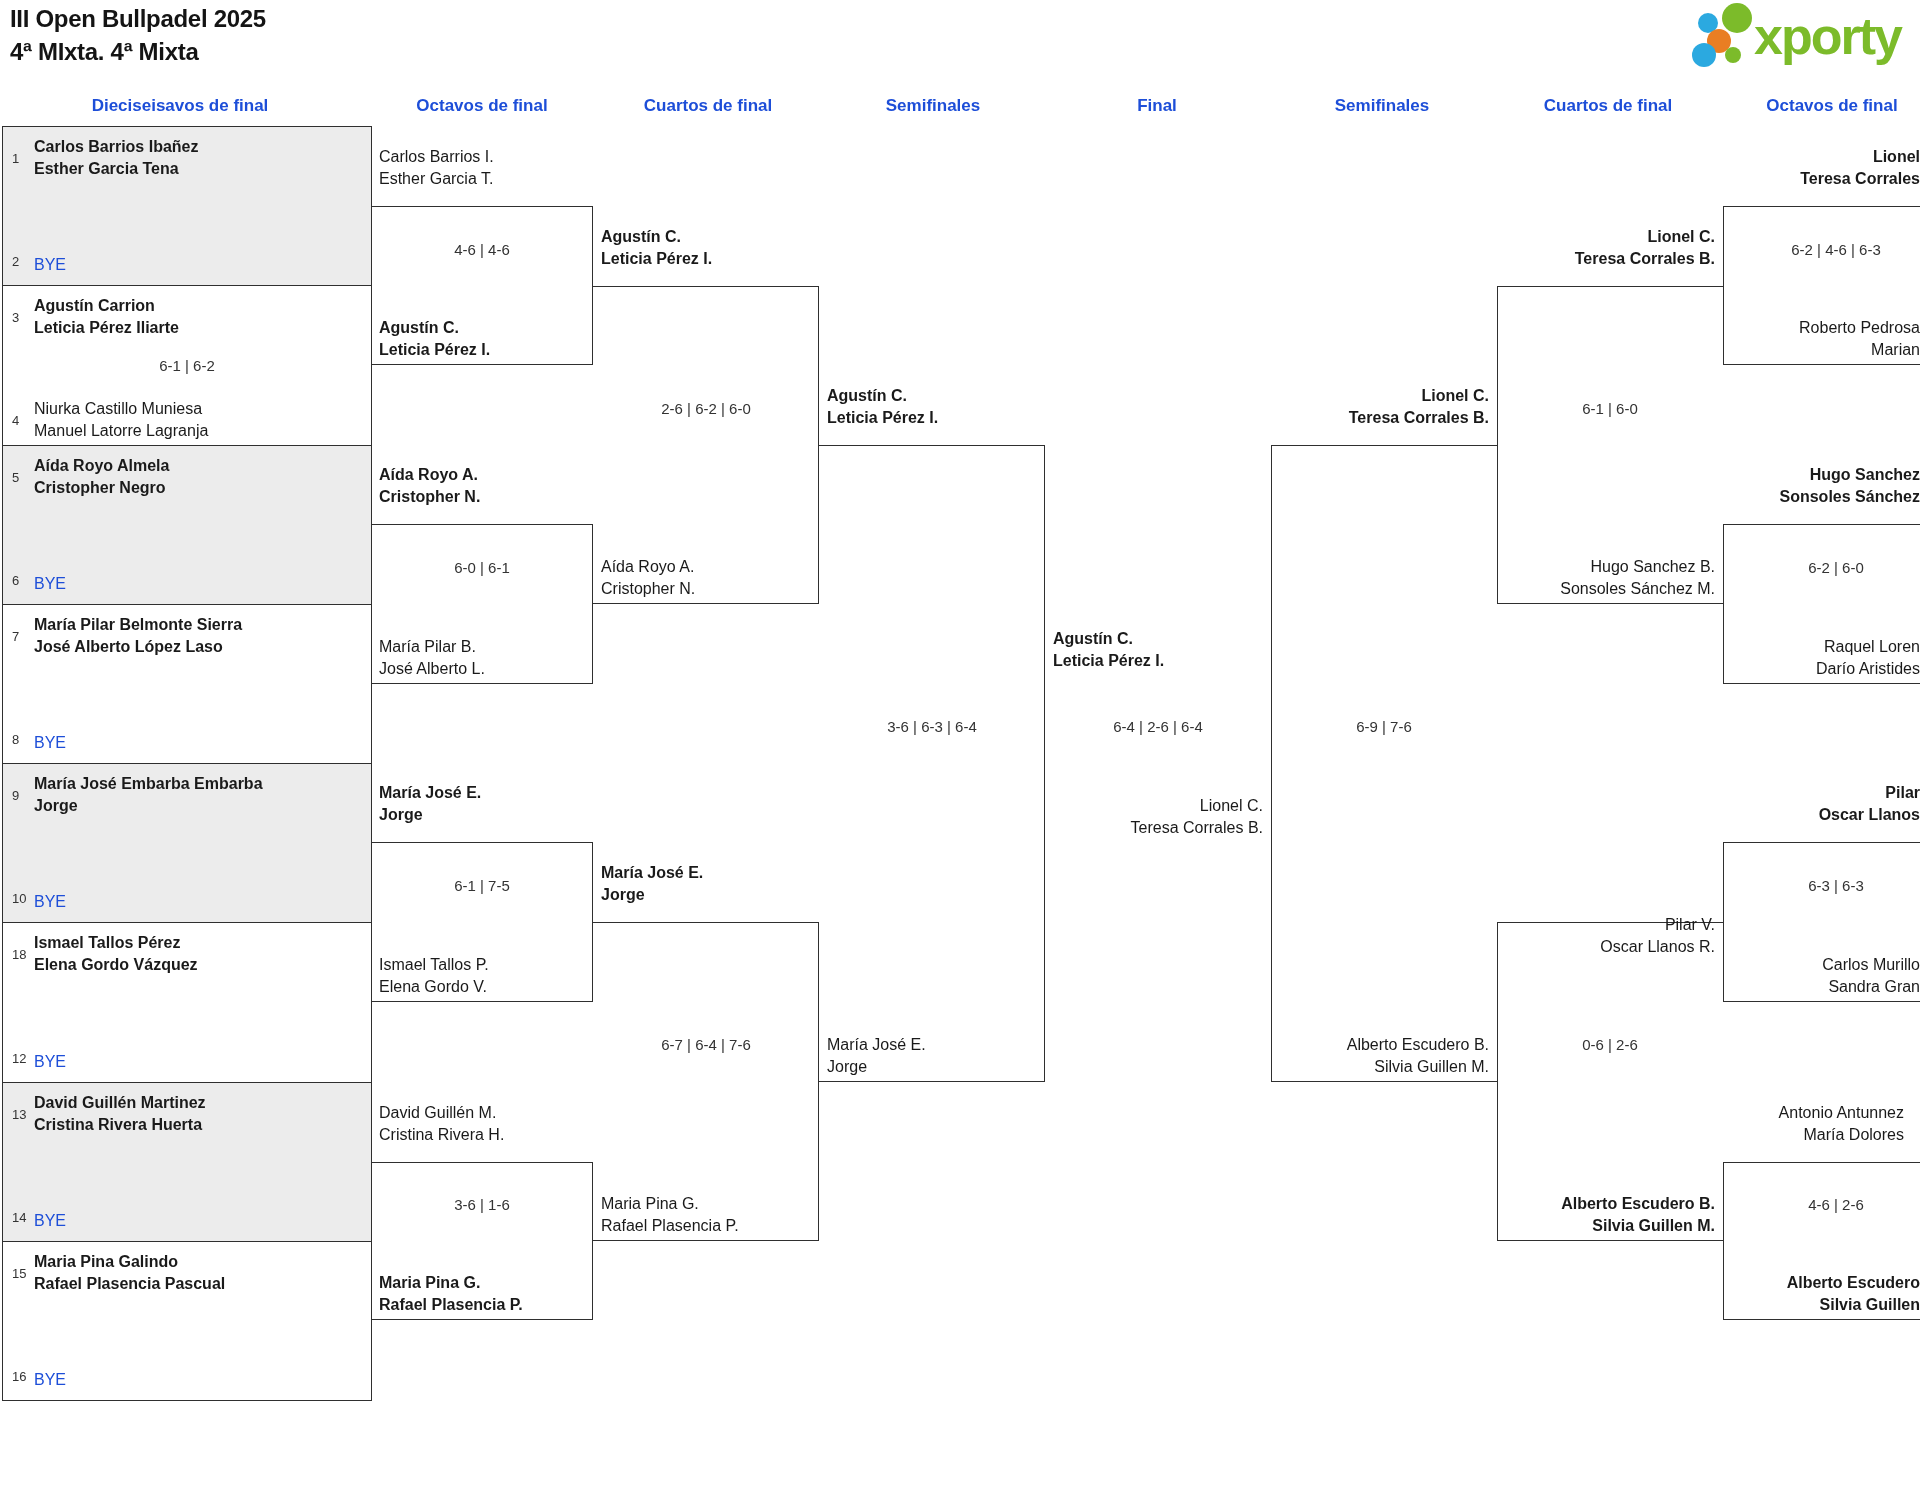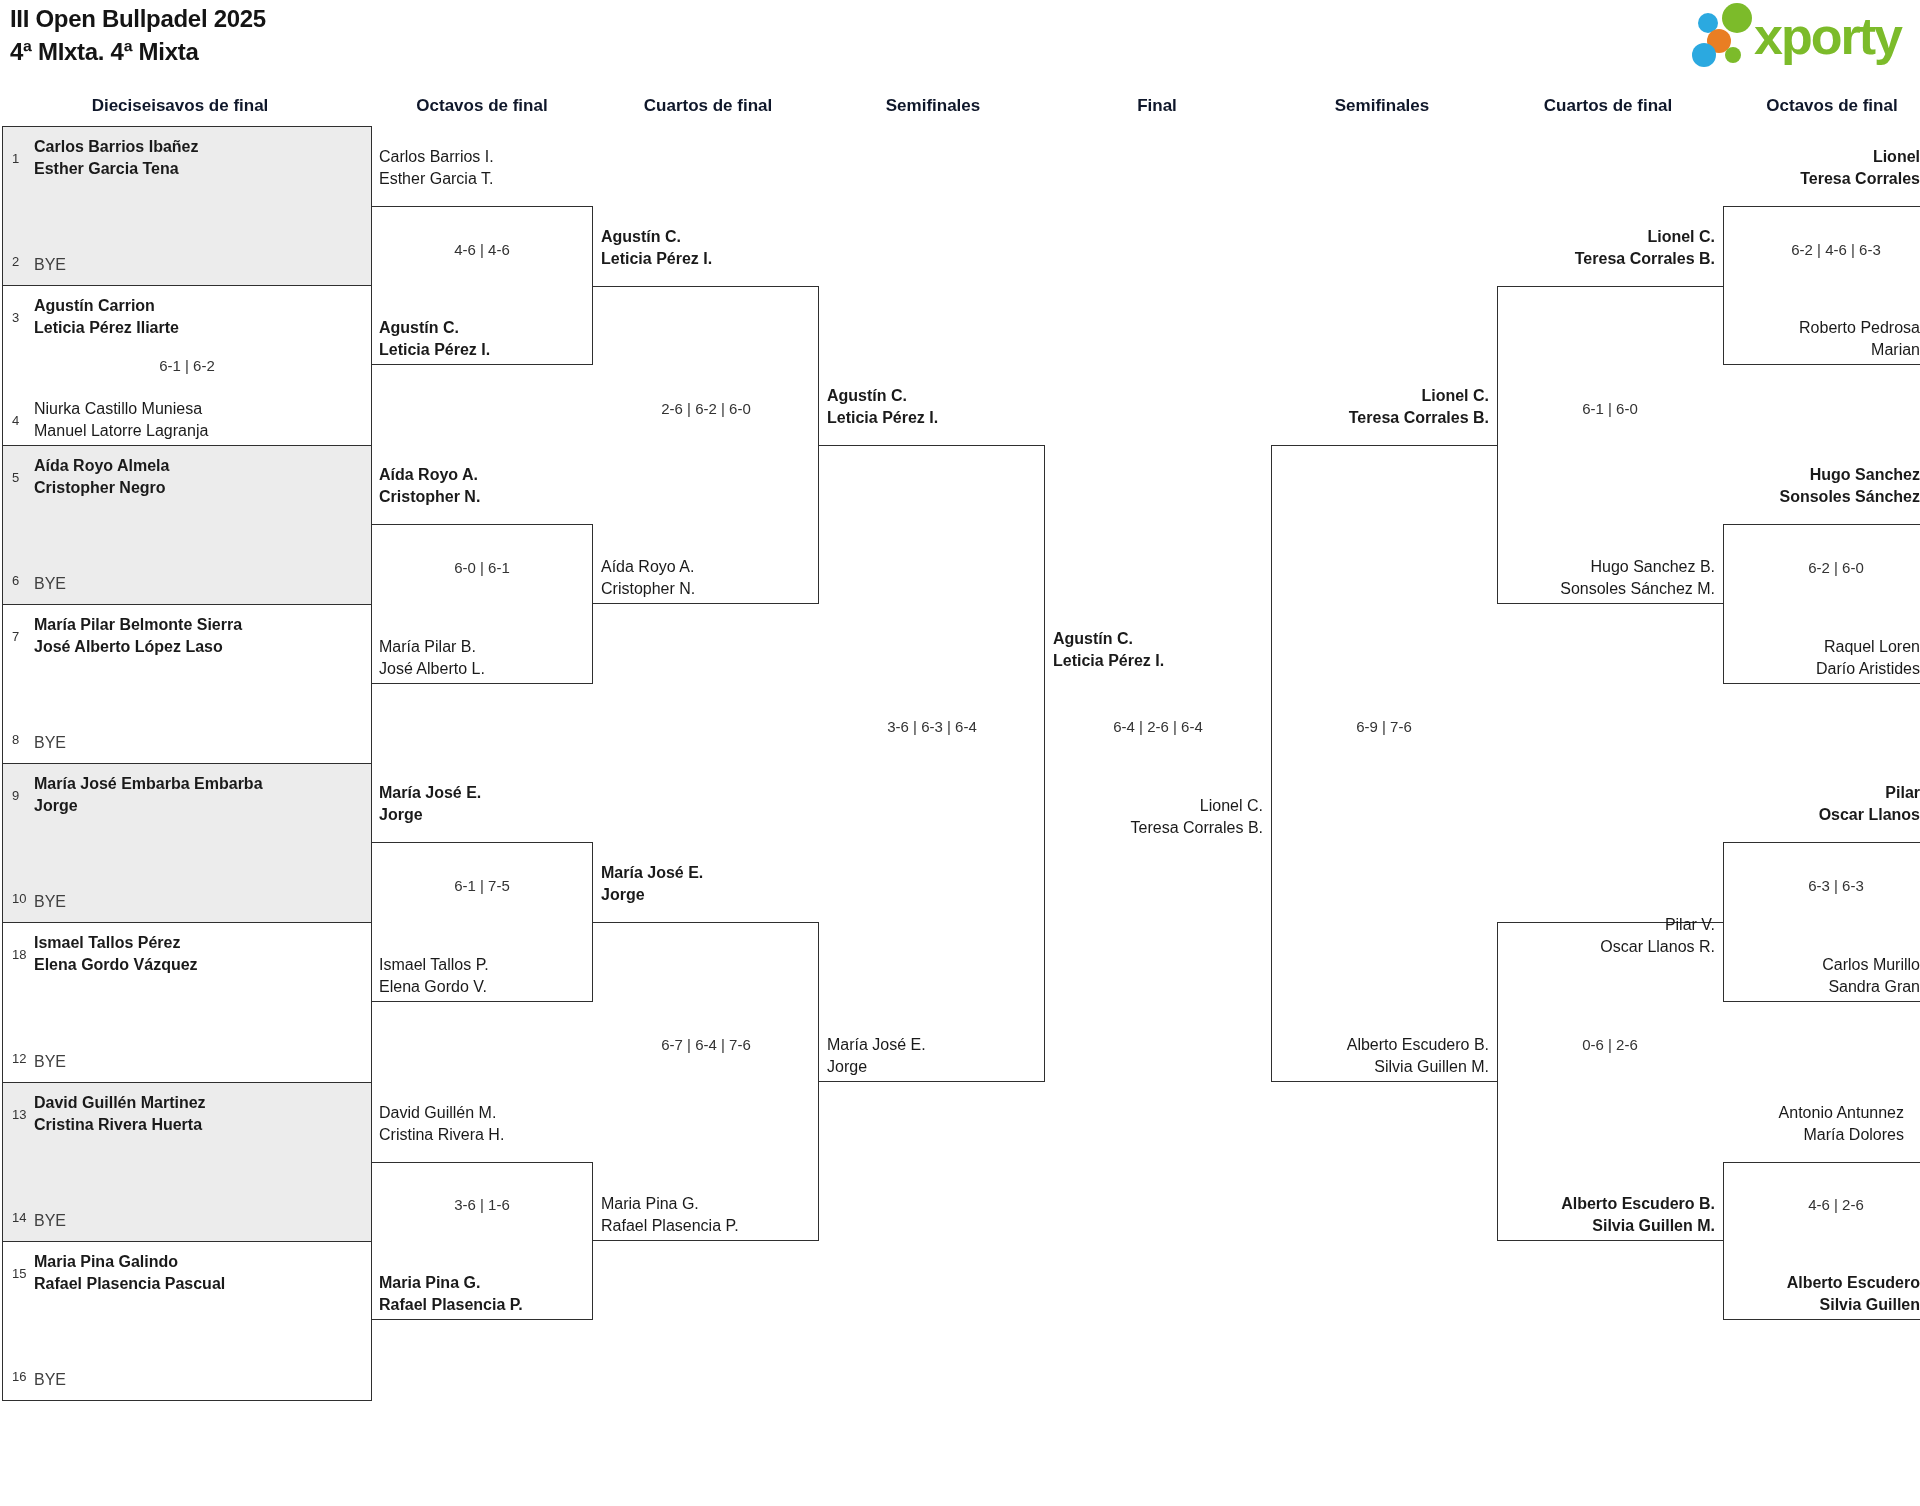--- a/index.html
+++ b/index.html
@@ -11,29 +11,29 @@
     position:relative; width:1920px; height:1506px; overflow:hidden;
     background:#fff; font-family:"Liberation Sans", sans-serif; color:var(--c-text);
   }
   .title{position:absolute; left:10px; top:2px; font-size:24px; line-height:33px;
     font-weight:700; letter-spacing:-0.3px; color:#141414; white-space:nowrap;}
   .subtitle{top:35px;}
   .dot{position:absolute; border-radius:50%;}
   .logo-text{position:absolute; left:1754px; top:8px; font-size:52px; line-height:56px;
     font-weight:800; letter-spacing:-2px; color:var(--c-green); white-space:nowrap;}
   .rh{position:absolute; top:96px; width:226px; text-align:center; font-size:17px;
-    font-weight:600; color:#0f172a; white-space:nowrap;}
+    font-weight:600; color:#1d4ed8; white-space:nowrap;}
   .sbox{position:absolute; left:2px; width:370px; box-sizing:border-box;
     border:1px solid var(--c-line); background:#fff;}
   .sbox.g{background:var(--c-box_shaded);}
   .seed{position:absolute; left:9px; width:20px; font-size:13px; color:#333;}
   .seed.ctr{display:flex; align-items:center; height:44px;}
   .names{position:absolute; left:31px; font-size:16px; line-height:22px; white-space:nowrap;}
   .bold{font-weight:700;}
-  .byetxt{position:absolute; left:31px; font-size:16px; line-height:22px; color:#404040;}
+  .byetxt{position:absolute; left:31px; font-size:16px; line-height:22px; color:#1d4ed8;}
   .bscore{position:absolute; left:0; right:0; top:70px; text-align:center;
     font-size:15px; line-height:20px; color:var(--c-score); white-space:nowrap;}
   .rect{position:absolute; box-sizing:border-box; border:1px solid var(--c-line);}
   .rect.l{border-left:none;}
   .rect.r{border-right:none;}
   .lbl{position:absolute; font-size:16px; line-height:22px; white-space:nowrap; color:var(--c-text);}
   .lbl.ra{text-align:right;}
   .score{position:absolute; height:20px; font-size:15px; line-height:20px;
     text-align:center; color:var(--c-score); white-space:nowrap;}
 </style>

